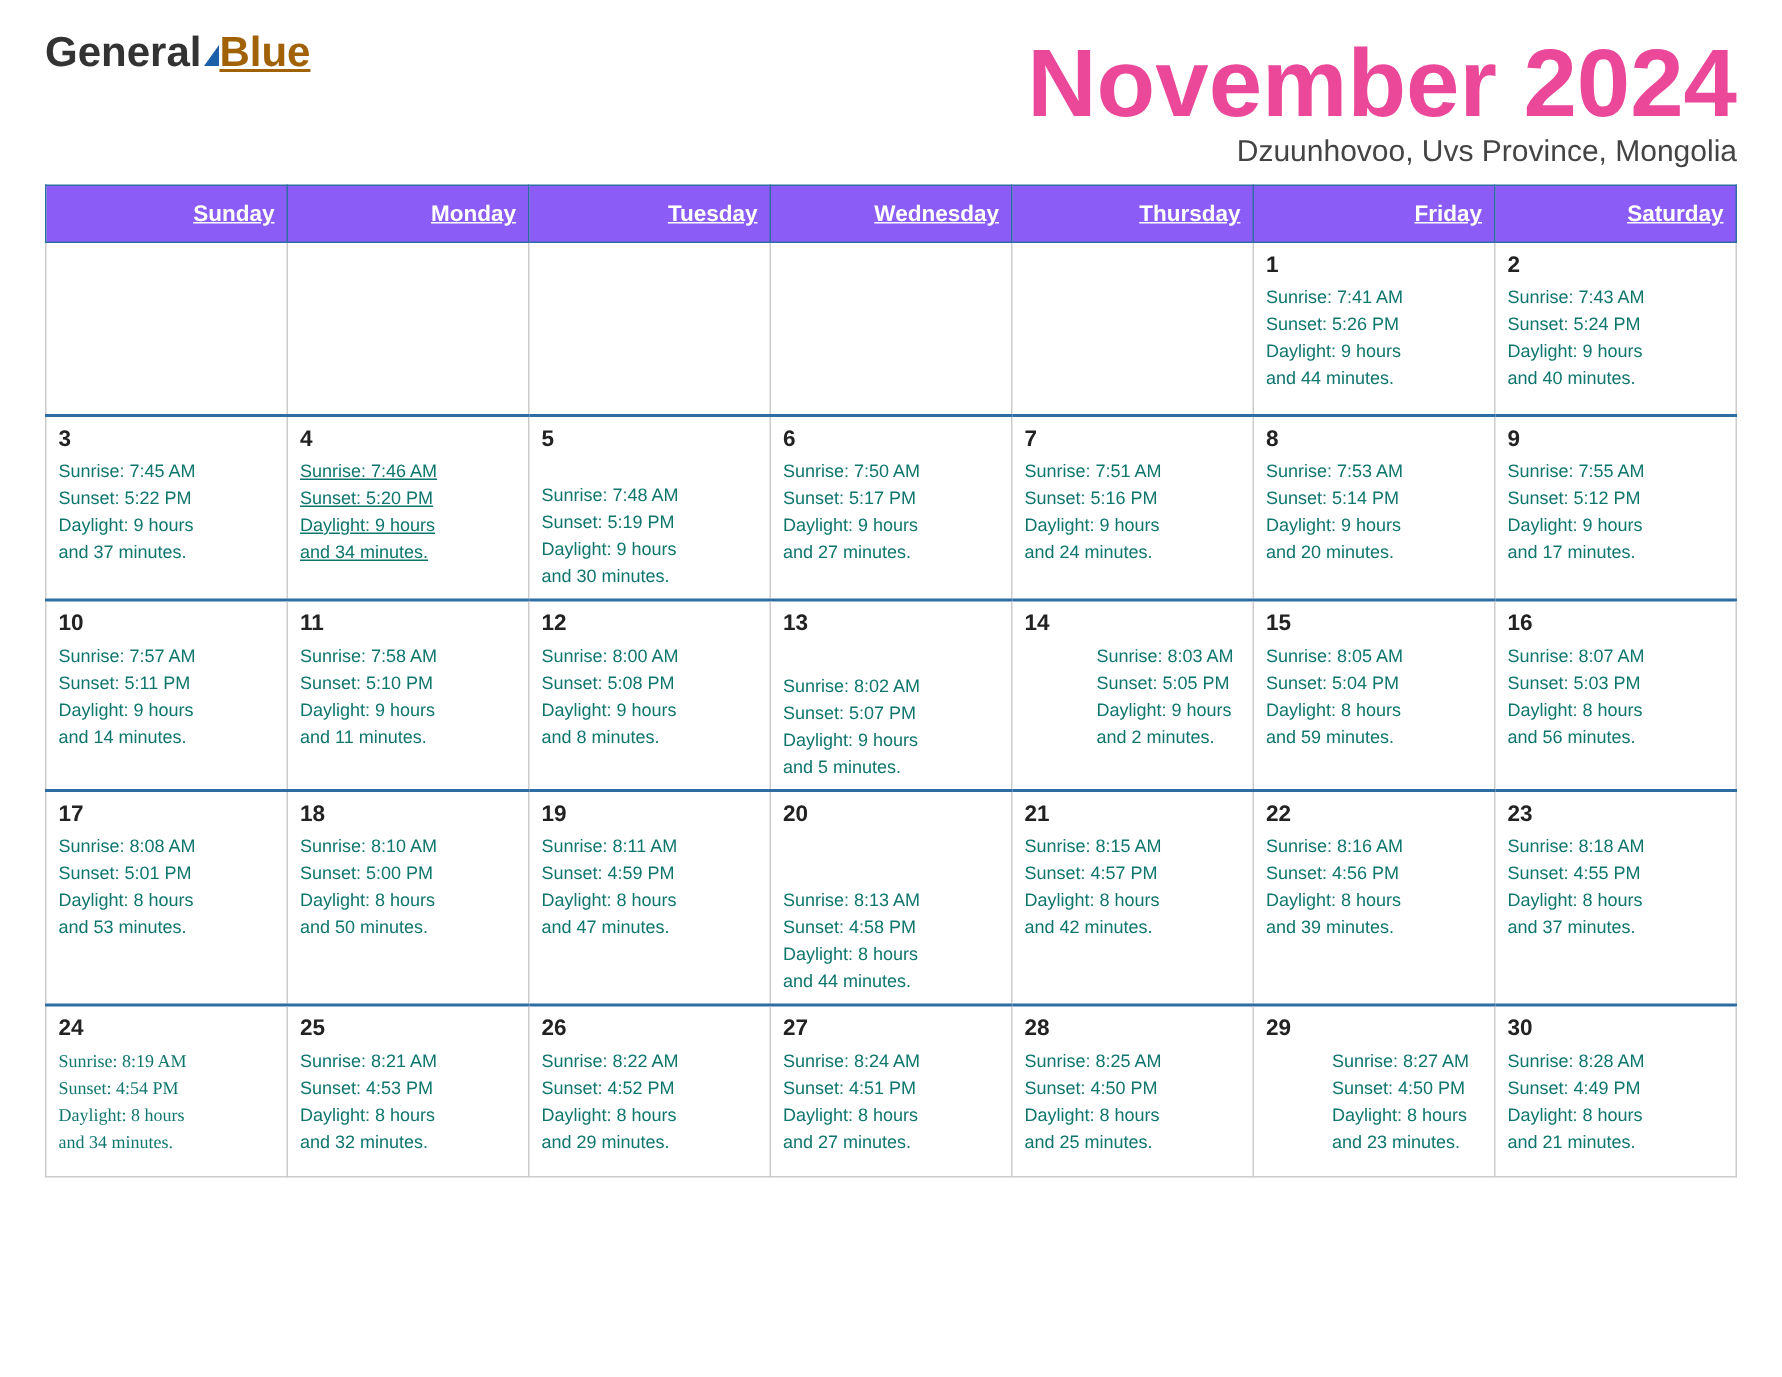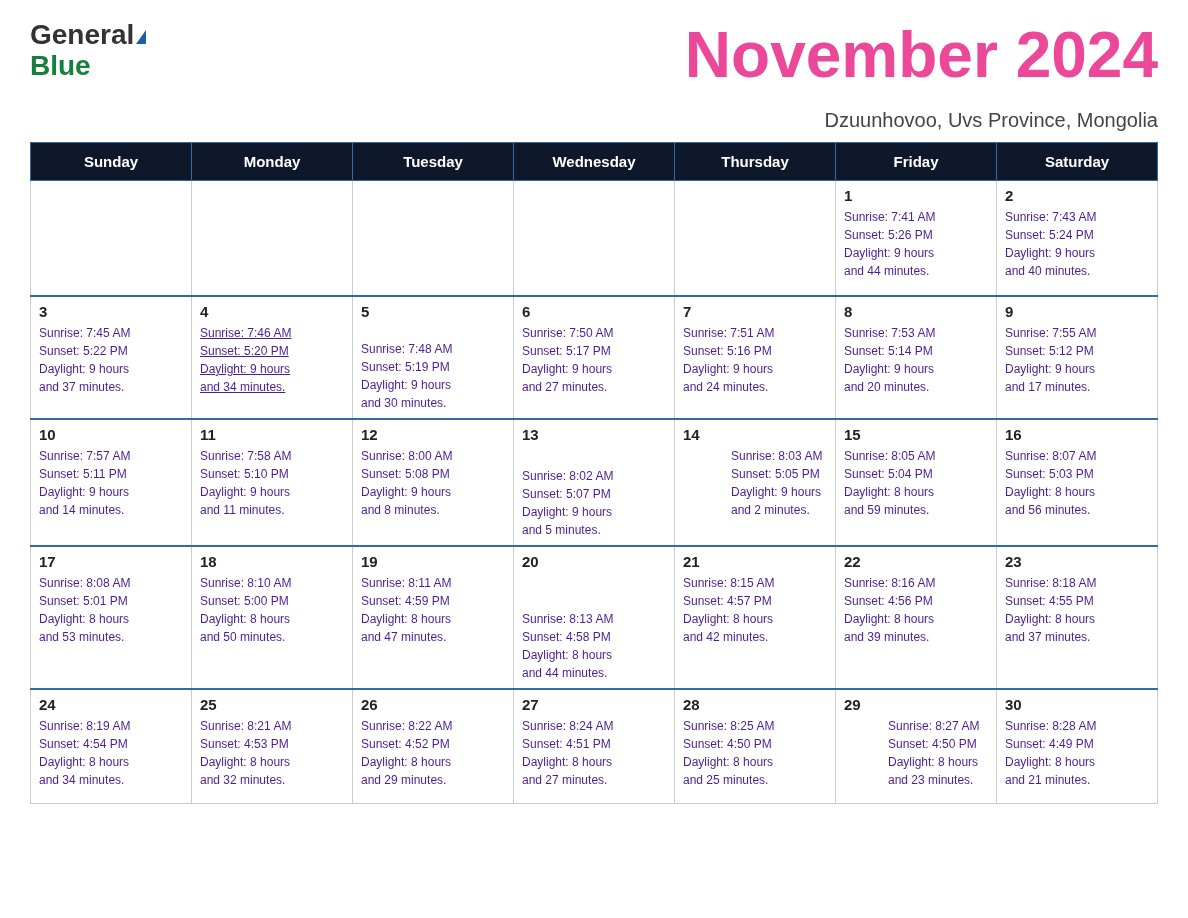--- a/index.html
+++ b/index.html
@@ -11,30 +11,29 @@
       min-height: 918px;
     }
     .header {
       display: flex;
       justify-content: space-between;
       align-items: flex-start;
       margin-bottom: 10px;
     }
     .logo {
       display: flex;
-      flex-direction: column;
       align-items: flex-start;
     }
     .logo-text {
       font-size: 28px;
       font-weight: bold;
       color: #333;
       line-height: 1.1;
     }
-    .logo-text .blue { color: #15803d; }
+    .logo-text .blue { color: #a16207; text-decoration: underline; }
     .logo-triangle {
       display: inline-block;
       width: 0;
       height: 0;
       border-left: 10px solid transparent;
       border-bottom: 14px solid #1a5fa8;
       margin-left: 2px;
       vertical-align: middle;
     }
     .title-block {
@@ -42,52 +41,53 @@
     }
     .month-title {
       font-size: 64px;
       font-weight: bold;
       color: #ec4899;
       line-height: 1.1;
     }
     .location {
       font-size: 20px;
       color: #444;
-      margin-top: 19px;
+      margin-top: 0;
     }
     .calendar {
       width: 100%;
       border-collapse: collapse;
       margin-top: 8px;
     }
     .calendar th {
-      background-color: #0f172a;
+      background-color: #8b5cf6;
       color: #fff;
       font-size: 15px;
       font-weight: bold;
       padding: 10px 8px;
-      text-align: center;
+      text-align: right;
       border: 1px solid #2e6da4;
+      text-decoration: underline;
     }
     .calendar td {
       border: 1px solid #ccc;
       vertical-align: top;
       padding: 6px 8px;
       width: calc(100% / 7);
       height: 115px;
     }
     .day-number {
       font-size: 15px;
       font-weight: bold;
       color: #222;
       margin-bottom: 4px;
     }
     .day-info {
       font-size: 12px;
-      color: #4c1d95;
+      color: #0f766e;
       line-height: 1.5;
     }
     .empty-cell {
       background: #fff;
     }
     .row-divider td {
       border-top: 2px solid #2e6da4;
     }
   </style>
 </head>
@@ -291,21 +291,21 @@
           <div class="day-number">23</div>
           <div class="day-info" style="white-space: pre-line;">Sunrise: 8:18 AM
 Sunset: 4:55 PM
 Daylight: 8 hours
 and 37 minutes.</div>
         </td>
       </tr>
       <tr class="row-divider">
         <td>
           <div class="day-number">24</div>
-          <div class="day-info" style="white-space: pre-line;">Sunrise: 8:19 AM
+          <div class="day-info" style="white-space: pre-line; font-family: Liberation Serif, serif;">Sunrise: 8:19 AM
 Sunset: 4:54 PM
 Daylight: 8 hours
 and 34 minutes.</div>
         </td>
         <td>
           <div class="day-number">25</div>
           <div class="day-info" style="white-space: pre-line;">Sunrise: 8:21 AM
 Sunset: 4:53 PM
 Daylight: 8 hours
 and 32 minutes.</div>

